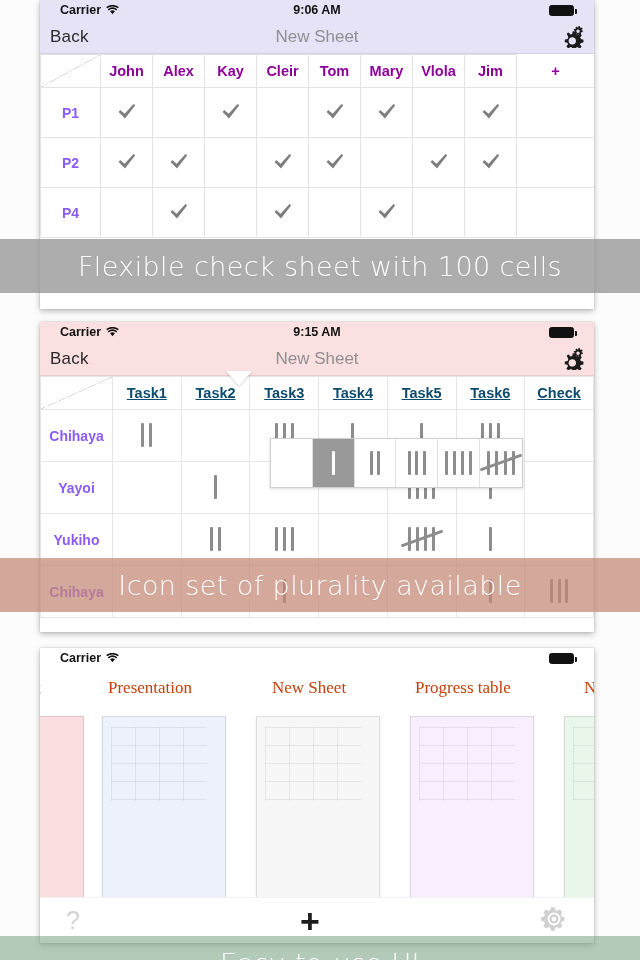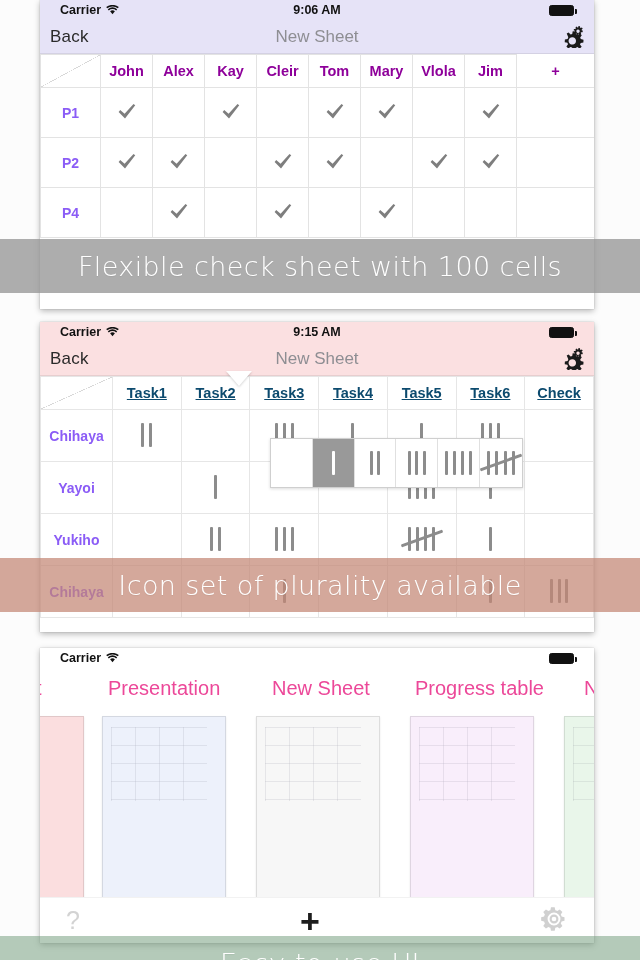--- a/index.html
+++ b/index.html
@@ -113,22 +113,22 @@
     filter:drop-shadow(0 1px 1px rgba(0,0,0,.18));
     z-index:31;
   }
 
   
   .carousel-titles {
     height:40px; display:flex; align-items:center; position:relative;
     overflow:hidden; background:#fff;
   }
   .ct-item {
-    position:absolute; font-size:20px; color:#ec4899; white-space:nowrap;
-    top:50%; transform:translateY(-50%);
+    position:absolute; font-size:17px; color:#c2410c; white-space:nowrap;
+    top:50%; transform:translateY(-50%);font-family:Liberation Serif, serif;
   }
   .cards-row { position:relative; height:210px; background:#fff; overflow:hidden; }
   .card {
     position:absolute; top:8px; width:124px; height:202px;
     border:1px solid rgba(0,0,0,.10);
     box-shadow:0 1px 2px rgba(0,0,0,.09);
   }
   .card .grid {
     position:absolute; left:8px; top:10px; width:96px; height:74px;
     background-image:

